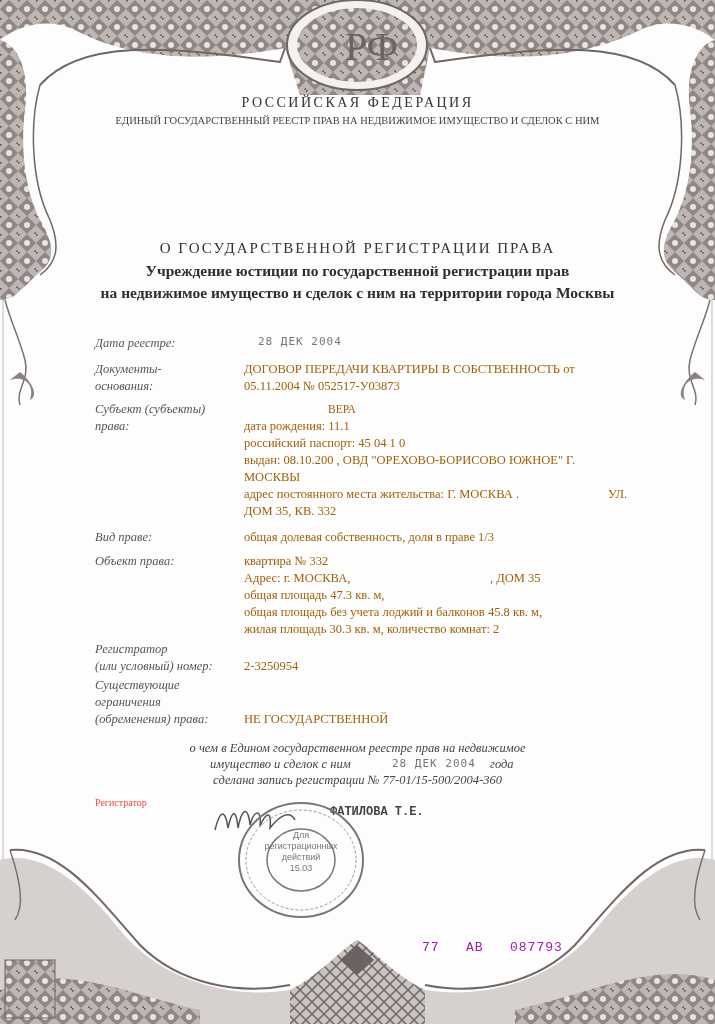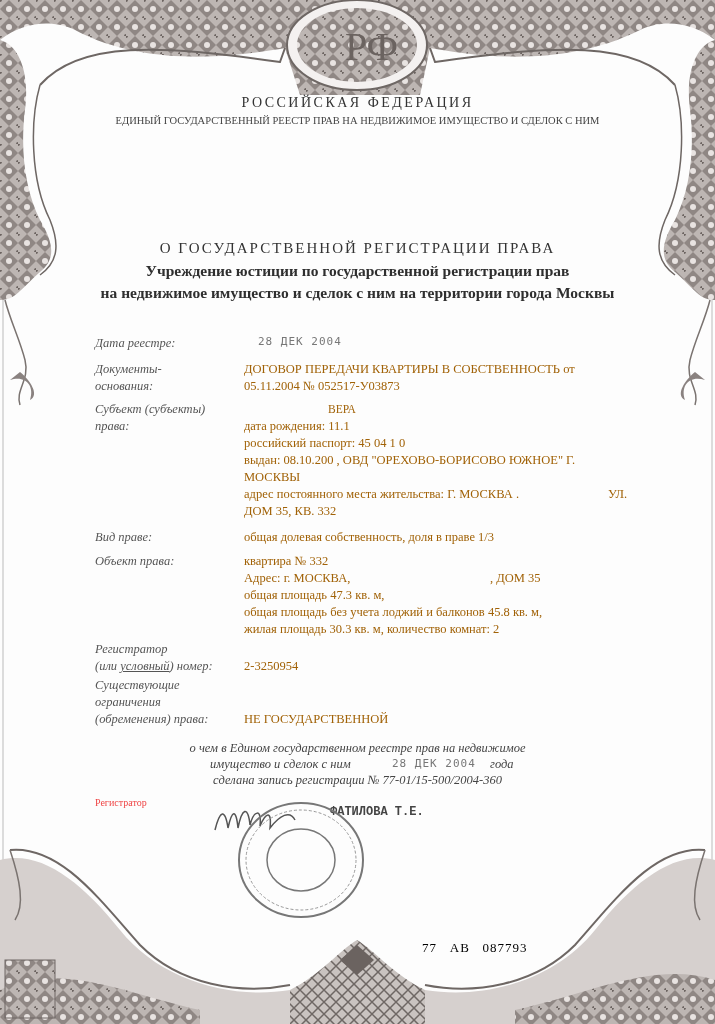--- a/index.html
+++ b/index.html
@@ -14,22 +14,22 @@
   .title { top:178px; font-size:46px; letter-spacing:9px; color:#3b3b3b; }
   .sub1 { top:240px; font-size:15px; letter-spacing:2px; color:#333; }
   .sub2 { top:262px; font-size:15.5px; font-weight:bold; color:#2f2f2f; }
   .sub3 { top:284px; font-size:15.5px; font-weight:bold; color:#2f2f2f; }
   .lbl { left:95px; font-style:italic; font-size:12.5px; color:#555; line-height:17px; }
   .val { left:244px; font-size:12.5px; color:#a16207; line-height:17px; }
   .stamp-date { font-family:"DejaVu Sans Mono", monospace; font-size:11px; color:#777; letter-spacing:1px; }
   .footer-it { font-style:italic; font-size:12.5px; color:#444; }
   .reg { font-size:10px; color:#ef4444; }
   .regname { font-family:"Liberation Mono", monospace; font-size:12px; font-weight:bold; color:#444; }
-  .serial { font-family:Liberation Serif, serif; font-size:13px; color:#000000; letter-spacing:1px; }
-  .under { text-decoration:underline; }
+  .serial { font-family:Liberation Mono, monospace; font-size:13px; color:#a21caf; letter-spacing:1px; }
+  .under { }
 </style>
 </head>
 <body>
 
 <div class="page">
 
   <svg class="frame-svg" viewBox="0 0 715 1024" xmlns="http://www.w3.org/2000/svg">
     <defs>
       <pattern id="orn" width="18" height="18" patternUnits="userSpaceOnUse">
         <rect width="18" height="18" fill="#bdb6b3"></rect>
@@ -138,17 +138,23 @@
   <svg class="abs" style="left:210px;top:800px" width="90" height="40" viewBox="0 0 90 40">
     <path d="M5 30 C10 10 15 8 18 28 C22 10 26 8 28 28 C32 8 38 5 40 25 C44 10 52 8 50 26 C56 12 62 10 60 28 C70 15 80 10 85 20" fill="none" stroke="#555" stroke-width="1.5"></path>
   </svg>
 
   <div class="abs" style="left:236px;top:800px;width:130px;height:120px">
     <svg width="130" height="120" viewBox="0 0 130 120">
       <ellipse cx="65" cy="60" rx="62" ry="57" fill="none" stroke="#777" stroke-width="2"></ellipse>
       <ellipse cx="65" cy="60" rx="55" ry="50" fill="none" stroke="#999" stroke-width="1" stroke-dasharray="3 2"></ellipse>
       <ellipse cx="65" cy="60" rx="34" ry="31" fill="none" stroke="#777" stroke-width="1.5"></ellipse>
     </svg>
+    <div class="abs center" style="left:0;width:130px;top:30px;font-family:'Liberation Sans',sans-serif;font-size:9px;color:#777;line-height:11px">
+      <div>Для</div>
+      <div>регистрационных</div>
+      <div>действий</div>
+      <div>15.03</div>
+    </div>
   </div>
 
   <div class="abs serial" style="left:422px;top:940px;white-space:pre">77   АВ   087793</div>
 
 </div>
 
 </body></html>

